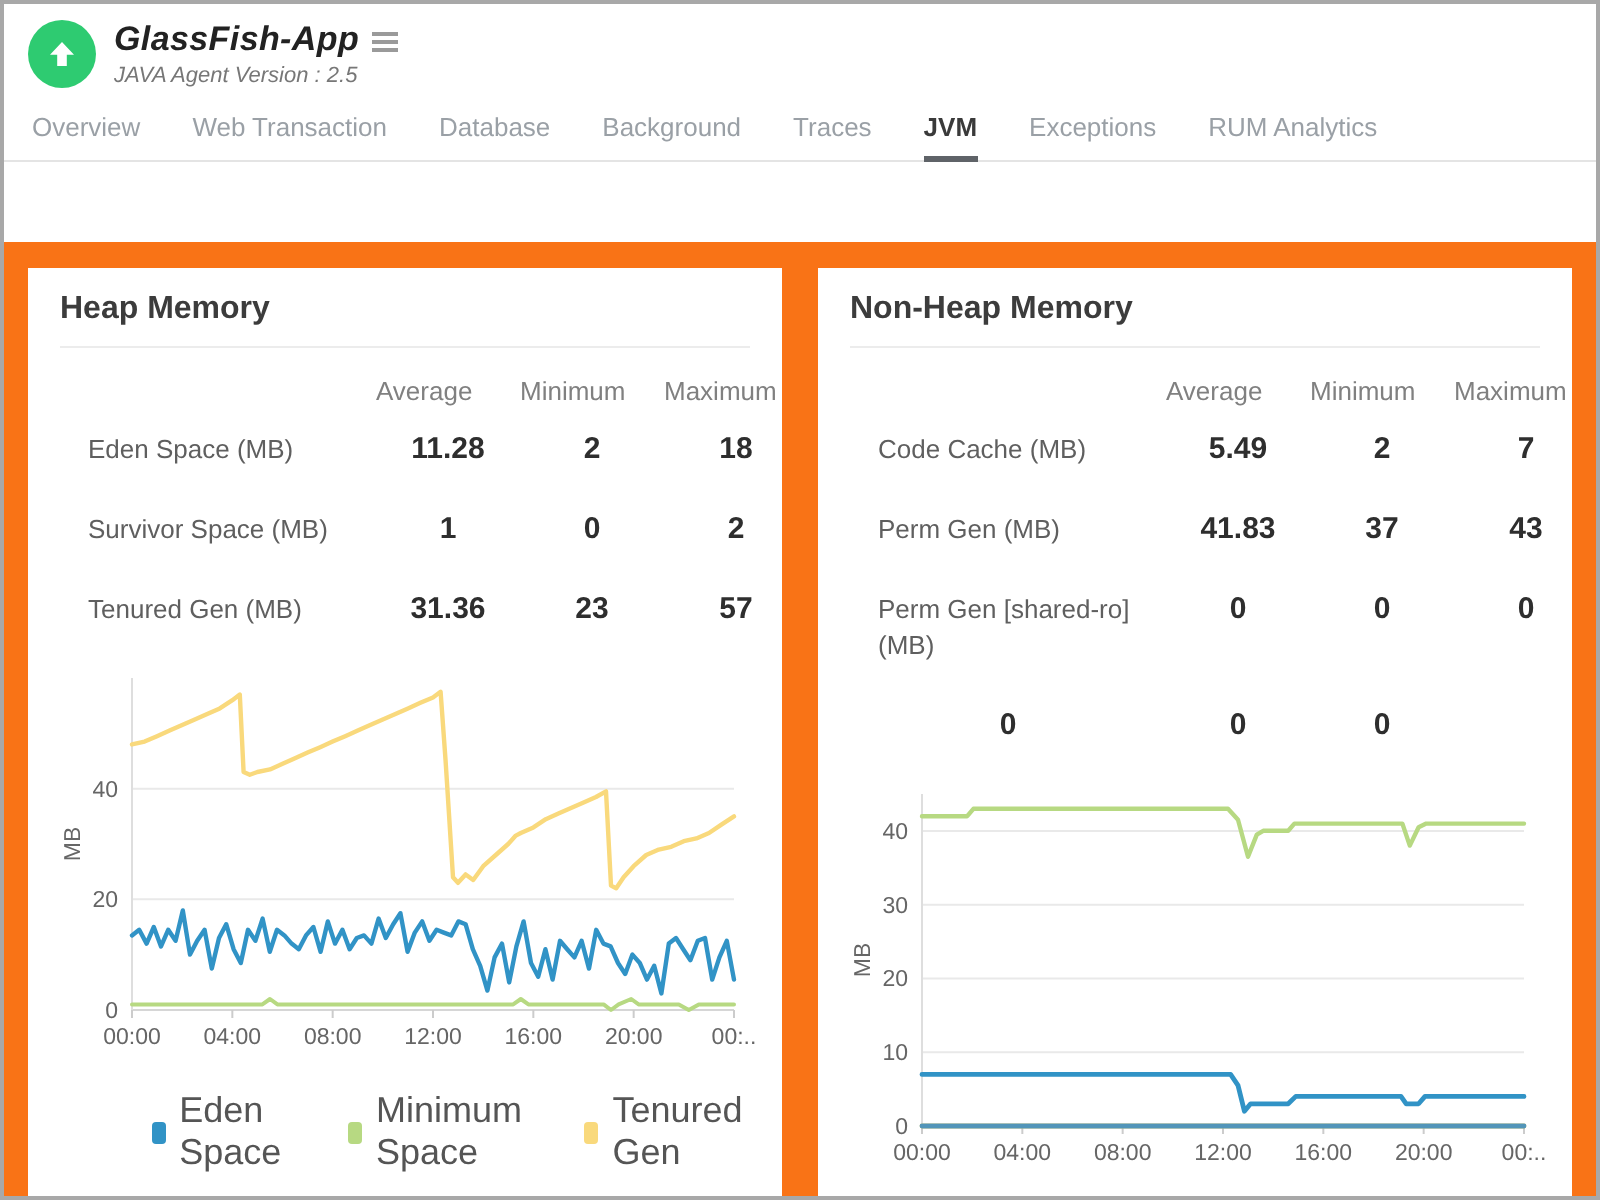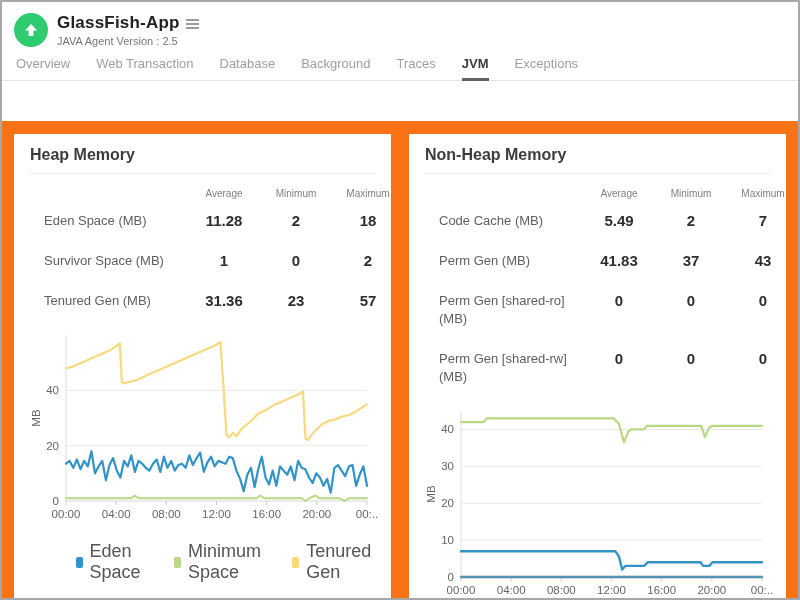--- a/index.html
+++ b/index.html
@@ -1,20 +1,20 @@
 <!DOCTYPE html>
 <html><head>
 <meta charset="utf-8">
 <style>
   * { margin:0; padding:0; box-sizing:border-box; }
   body { font-family:"Liberation Sans", sans-serif; background:#fff; }
   .window { width:800px; height:600px; border:2px solid #a8a8a8; background:#fff; overflow:hidden; }
 
   
-  .app-header { display:flex; align-items:center; padding:8px 0 0 12px; height:48px; background:#fff; }
+  .app-header { display:flex; align-items:flex-start; padding:8px 0 0 12px; height:48px; background:#fff;font-style:italic; }
   .logo { width:34px; height:34px; border-radius:50%; display:flex; align-items:center; justify-content:center; flex:0 0 34px; }
   .head-text { margin-left:9px; }
   .title-row { display:flex; align-items:center; }
   .app-title { font-size:17px; font-weight:700; color:#222; letter-spacing:.2px; }
   .menu-icon { margin-left:6px; cursor:pointer; display:inline-flex; flex-direction:column; gap:2px; padding-top:2px; }
   .menu-icon span { display:block; width:13px; height:2px; background:#9a9a9a; }
   .app-sub { font-size:11px; color:#777; margin-top:2px; }
 
   
   .tabs { display:flex; gap:26px; padding:6px 0 0 14px; height:31px; border-bottom:1px solid #e4e4e4; background:#fff; }
@@ -24,21 +24,21 @@
   
   .content { height:517px; background:#f97316; padding:13px 12px; display:flex; gap:18px; align-items:stretch;margin-top:40px; }
   .panel { background:#fff; width:377px; padding:12px 16px; overflow:hidden; }
   .panel-title { font-size:16px; font-weight:700; color:#3c3c3c; padding-bottom:9px; border-bottom:1px solid #ececec; }
 
   
   .metrics { margin-top:10px; }
   .m-row { display:grid; grid-template-columns:158px 72px 72px 72px; align-items:flex-start; padding:11px 0; }
   .m-head { padding:4px 0 2px 0; }
   .m-label { font-size:13px; color:#5f5f5f; padding-left:14px; line-height:18px; }
-  .m-col { font-size:10px; color:#808080; text-align:center; white-space:nowrap; }
+  .m-col { font-size:13px; color:#808080; white-space:nowrap; }
   .m-val { font-size:15px; font-weight:700; color:#2e2e2e; text-align:center; line-height:18px; }
 
   
   .chart-wrap { margin-top:6px; }
   svg.chart { overflow:visible; display:block; }
   .legend { margin-top:14px; padding-left:46px; display:flex; flex-direction:column; gap:11px; }
   .legend-row { display:flex; gap:26px; }
   .legend-item { display:flex; align-items:center; font-size:18px; color:#555; }
   .legend-swatch { width:11px; height:11px; border-radius:2px; margin-right:7px; display:inline-block; }
 </style>
@@ -67,20 +67,21 @@
   </div>
 
   <div class="tabs">
     <div class="tab">Overview</div>
     <div class="tab">Web Transaction</div>
     <div class="tab">Database</div>
     <div class="tab">Background</div>
     <div class="tab">Traces</div>
     <div class="tab active">JVM</div>
     <div class="tab">Exceptions</div>
+    <div class="tab">RUM Analytics</div>
   </div>
 
   <div class="content">
 
     <div class="panel">
       <div class="panel-title">Heap Memory</div>
       <div class="metrics">
         <div class="m-row m-head">
           <div class="m-label"></div>
           <div class="m-col">Average</div>
@@ -174,21 +175,20 @@
           <div class="m-val">37</div>
           <div class="m-val">43</div>
         </div>
         <div class="m-row">
           <div class="m-label">Perm Gen [shared-ro] (MB)</div>
           <div class="m-val">0</div>
           <div class="m-val">0</div>
           <div class="m-val">0</div>
         </div>
         <div class="m-row">
-          <div class="m-label">Perm Gen [shared-rw] (MB)</div>
           <div class="m-val">0</div>
           <div class="m-val">0</div>
           <div class="m-val">0</div>
         </div>
       </div>
       <div class="chart-wrap">
         <svg class="chart" width="345" height="200">
             <line x1="36" y1="174" x2="337" y2="174" stroke="#d6d6d6" stroke-width="1"></line>
             <text x="29" y="178" text-anchor="end" font-size="11.5" fill="#666" font-family="Liberation Sans, sans-serif">0</text>
             <line x1="36" y1="137.11111111111111" x2="337" y2="137.11111111111111" stroke="#e9e9e9" stroke-width="1"></line>

